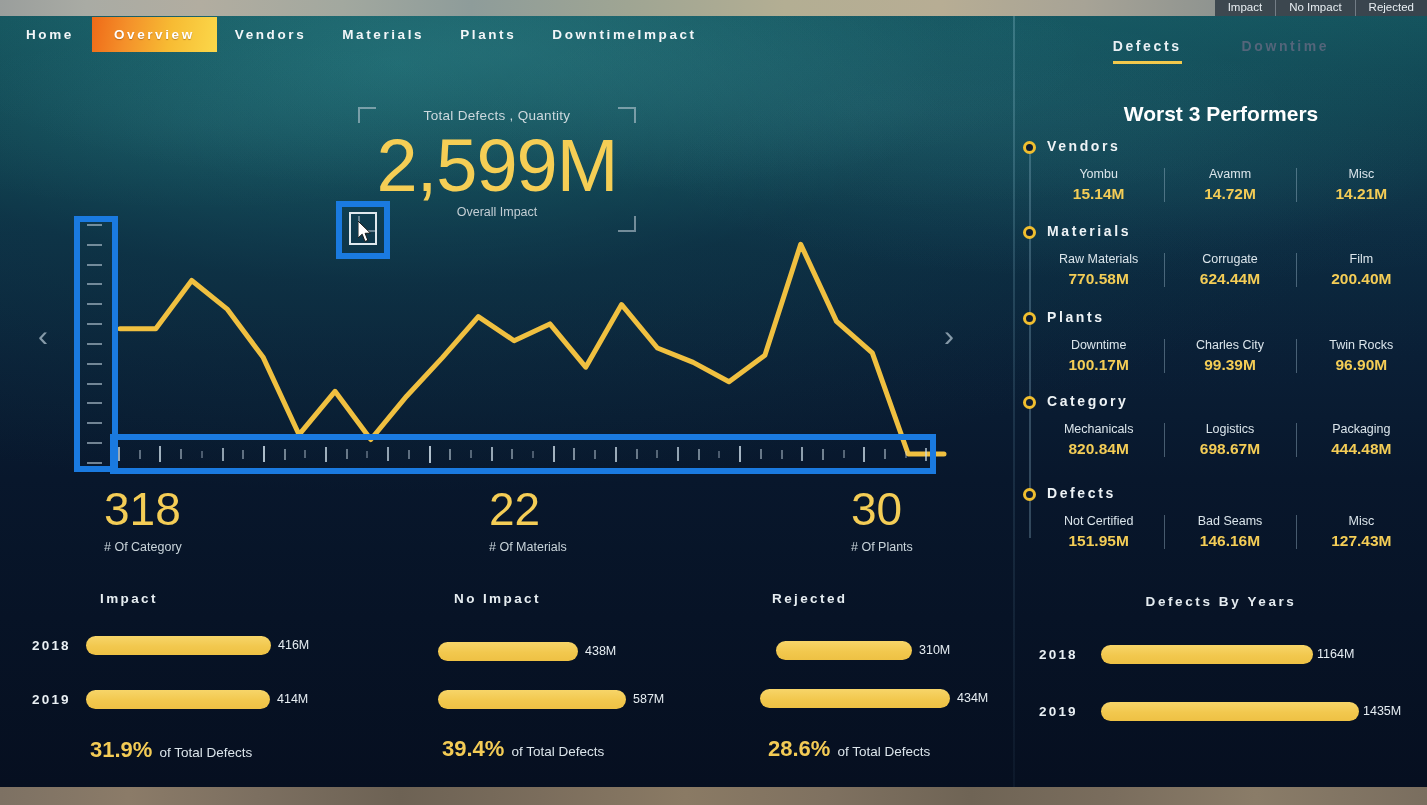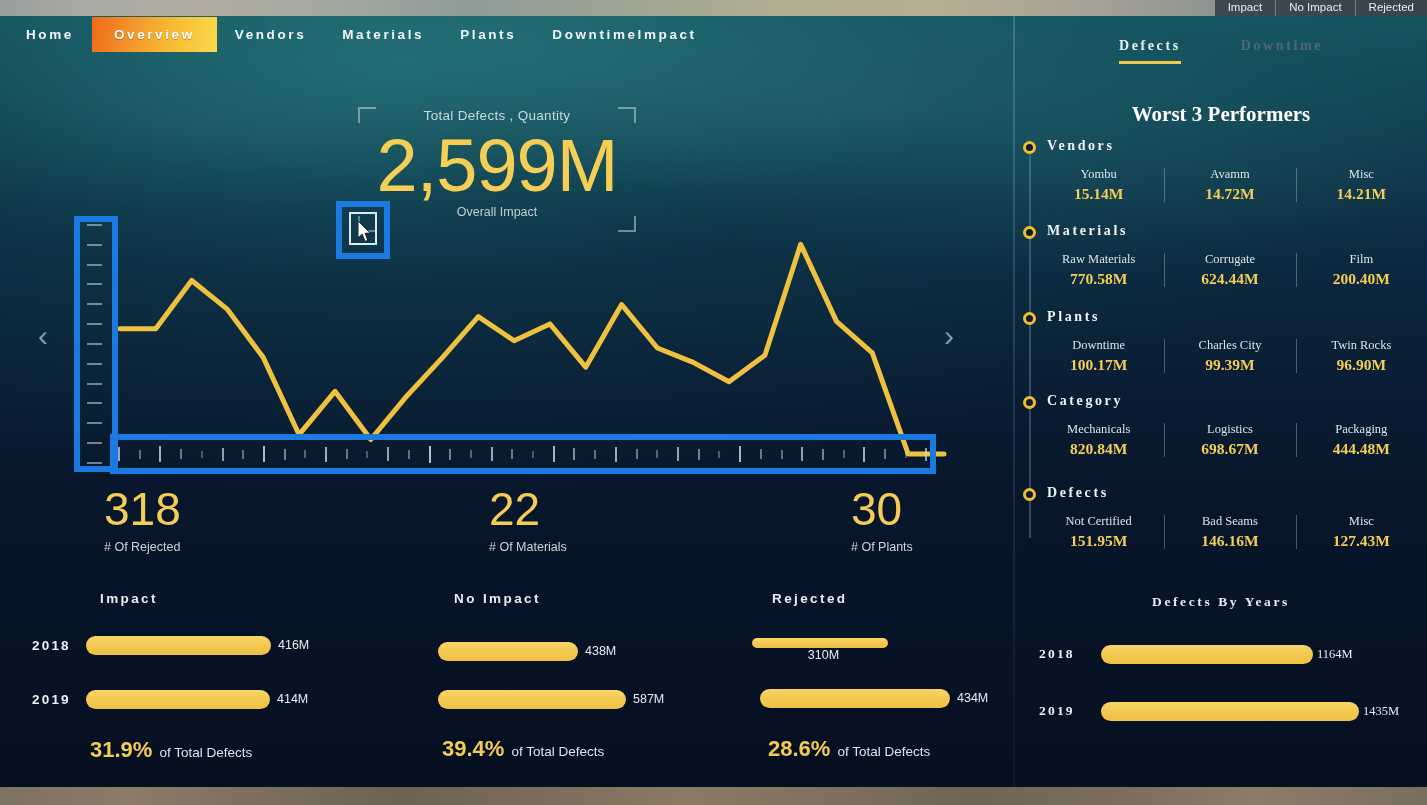--- a/index.html
+++ b/index.html
@@ -309,21 +309,21 @@
   .ig-pct-label {
     color: #dbe4ea;
     font-size: 13.5px;
     margin-left: 7px;
   }
 
   
   .right-pane {
     position: absolute;
     left: 1015px; top: 0;
-    width: 412px; height: 771px; font-family: Liberation Serif, serif;
+    width: 412px; height: 771px;
   }
   .rp-tabs {
     position: absolute;
     left: 0; top: 22px;
     width: 412px;
     display: flex;
     justify-content: center;
     gap: 60px;
   }
   .rp-tab {
@@ -556,21 +556,21 @@
       <div class="focus-highlight">
         <div class="focus-glyph"></div>
       </div>
       <svg class="cursor" viewBox="0 0 14 22">
         <polygon points="0,0 0,17 4.2,13.2 7,20.5 9.8,19.3 7.1,12.3 12.4,12.1" fill="#ffffff" stroke="#1b1b1b" stroke-width="1"></polygon>
       </svg>
 
       <div class="counts">
         <div class="count-cell" style="left:104px; top:8px;">
           <div class="count-value">318</div>
-          <div class="count-label"># Of Rejected</div>
+          <div class="count-label"># Of Category</div>
         </div>
         <div class="count-cell" style="left:489px; top:8px;">
           <div class="count-value">22</div>
           <div class="count-label"># Of Materials</div>
         </div>
         <div class="count-cell" style="left:851px; top:8px;">
           <div class="count-value">30</div>
           <div class="count-label"># Of Plants</div>
         </div>
       </div>
@@ -606,21 +606,21 @@
             <div class="ig-bar-val">587M</div>
           </div>
           <div class="ig-pct-row" style="left:42px; top:145px;">
             <div class="ig-pct">39.4%</div>
             <div class="ig-pct-label">of Total Defects</div>
           </div>
         </div>
 
         <div class="impact-group" style="left:718px; width:300px;">
           <div class="ig-title" style="margin-left:54px;">Rejected</div>
-          <div class="ig-row" style="left:34px; top:47px;flex-direction:column;">
+          <div class="ig-row" style="left:58px; top:47px;">
             <div class="ig-bar" id="bar-rej-0" style="width: 136px;"></div>
             <div class="ig-bar-val">310M</div>
           </div>
           <div class="ig-row" style="left:42px; top:95px;">
             <div class="ig-bar" id="bar-rej-1" style="width: 190px;"></div>
             <div class="ig-bar-val">434M</div>
           </div>
           <div class="ig-pct-row" style="left:50px; top:145px;">
             <div class="ig-pct">28.6%</div>
             <div class="ig-pct-label">of Total Defects</div>

